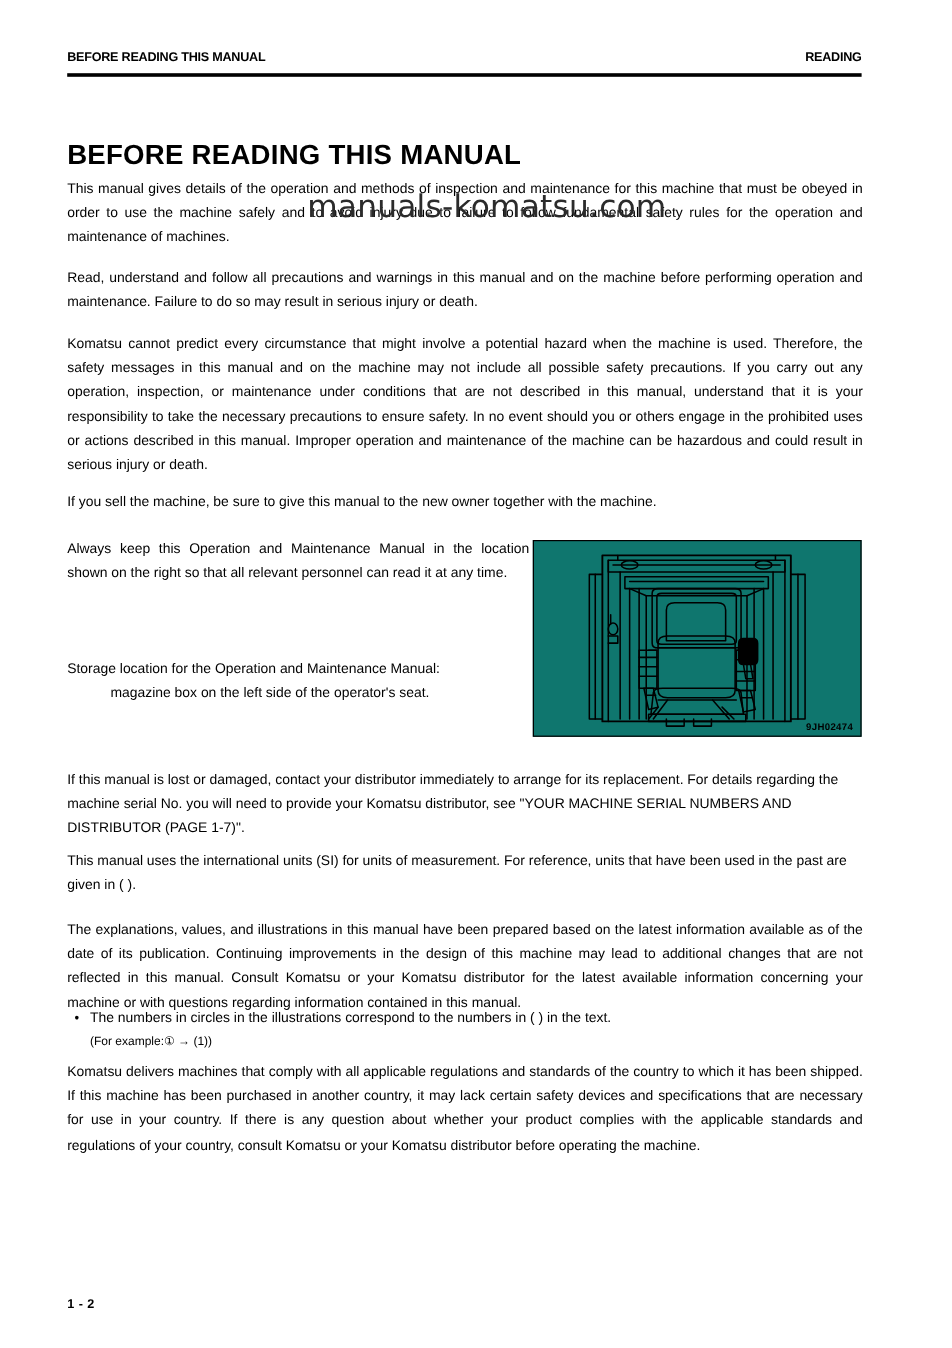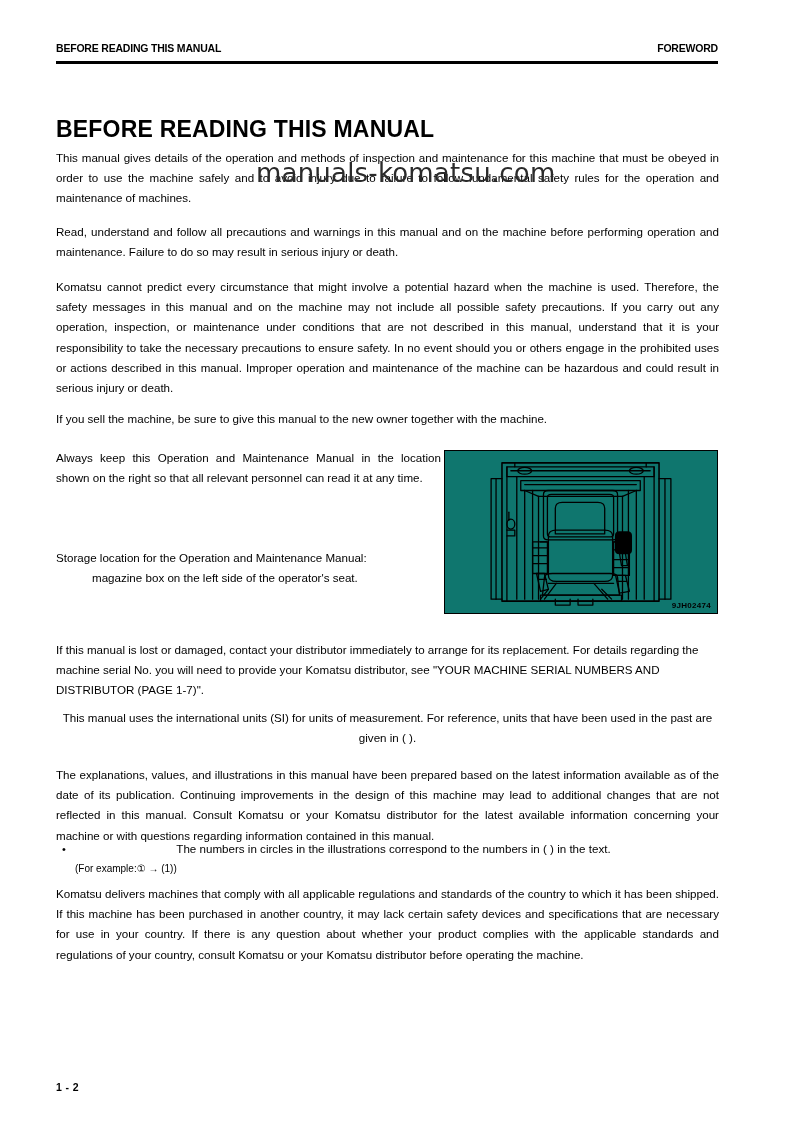--- a/index.html
+++ b/index.html
@@ -92,21 +92,21 @@
   .bullet-row {
     display: flex;
     align-items: flex-start;
   }
   .bullet-dot {
     width: 13px;
     flex: 0 0 13px;
     font-size: 11px;
     line-height: 20.2px;
   }
-  .bullet-text { flex: 1 1 auto; text-align: center; }
+  .bullet-text { flex: 1 1 auto; }
   .bullet-sub {
     padding-left: 13px;
   }
   .circled {
     font-size: 10px;
   }
 
   
   .figure-box {
     position: absolute;
@@ -159,21 +159,21 @@
     letter-spacing: 0.4px;
   }
 </style>
 </head>
 <body>
 
 <div class="page">
 
   <div class="header">
     <div class="header-left">BEFORE READING THIS MANUAL</div>
-    <div class="header-right">FOREWORD</div>
+    <div class="header-right">READING</div>
   </div>
   <div class="header-rule"></div>
 
   <h1 class="page-title">BEFORE READING THIS MANUAL</h1>
 
   <div class="body-text" style="top:148px;">This manual gives details of the operation and methods of inspection and maintenance for this machine that must be obeyed in order to use the machine safely and to avoid injury due to failure to follow fundamental safety rules for the operation and maintenance of machines.</div>
 
   <div class="body-text" style="top:222px;">Read, understand and follow all precautions and warnings in this manual and on the machine before performing operation and maintenance. Failure to do so may result in serious injury or death.</div>
 
   <div class="body-text" style="top:277px;">Komatsu cannot predict every circumstance that might involve a potential hazard when the machine is used. Therefore, the safety messages in this manual and on the machine may not include all possible safety precautions. If you carry out any operation, inspection, or maintenance under conditions that are not described in this manual, understand that it is your responsibility to take the necessary precautions to ensure safety. In no event should you or others engage in the prohibited uses or actions described in this manual. Improper operation and maintenance of the machine can be hazardous and could result in serious injury or death.</div>
@@ -253,21 +253,21 @@
 
         <path d="M94 46 L179 46"></path>
         <path d="M96 92 L103 92 M170 92 L178 92"></path>
       </g>
     </svg>
     <div class="figure-code">9JH02474</div>
   </div>
 
   <div class="body-text nojust" style="top:628px;margin-top:12px;">If this manual is lost or damaged, contact your distributor immediately to arrange for its replacement. For details regarding the machine serial No. you will need to provide your Komatsu distributor, see "YOUR MACHINE SERIAL NUMBERS AND DISTRIBUTOR (PAGE 1-7)".</div>
 
-  <div class="body-text nojust" style="top:708px;text-align:center;">This manual uses the international units (SI) for units of measurement. For reference, units that have been used in the past are given in ( ).</div>
+  <div class="body-text nojust" style="top:708px;">This manual uses the international units (SI) for units of measurement. For reference, units that have been used in the past are given in ( ).</div>
 
   <div class="body-text" style="top:765px;">The explanations, values, and illustrations in this manual have been prepared based on the latest information available as of the date of its publication. Continuing improvements in the design of this machine may lead to additional changes that are not reflected in this manual. Consult Komatsu or your Komatsu distributor for the latest available information concerning your machine or with questions regarding information contained in this manual.</div>
 
   <div class="bullet-block" style="top:839px;">
     <div class="bullet-row">
       <div class="bullet-dot">•</div>
       <div class="bullet-text">The numbers in circles in the illustrations correspond to the numbers in ( ) in the text.</div>
     </div>
     <div class="bullet-sub circled">(For example:① → (1))</div>
   </div>

